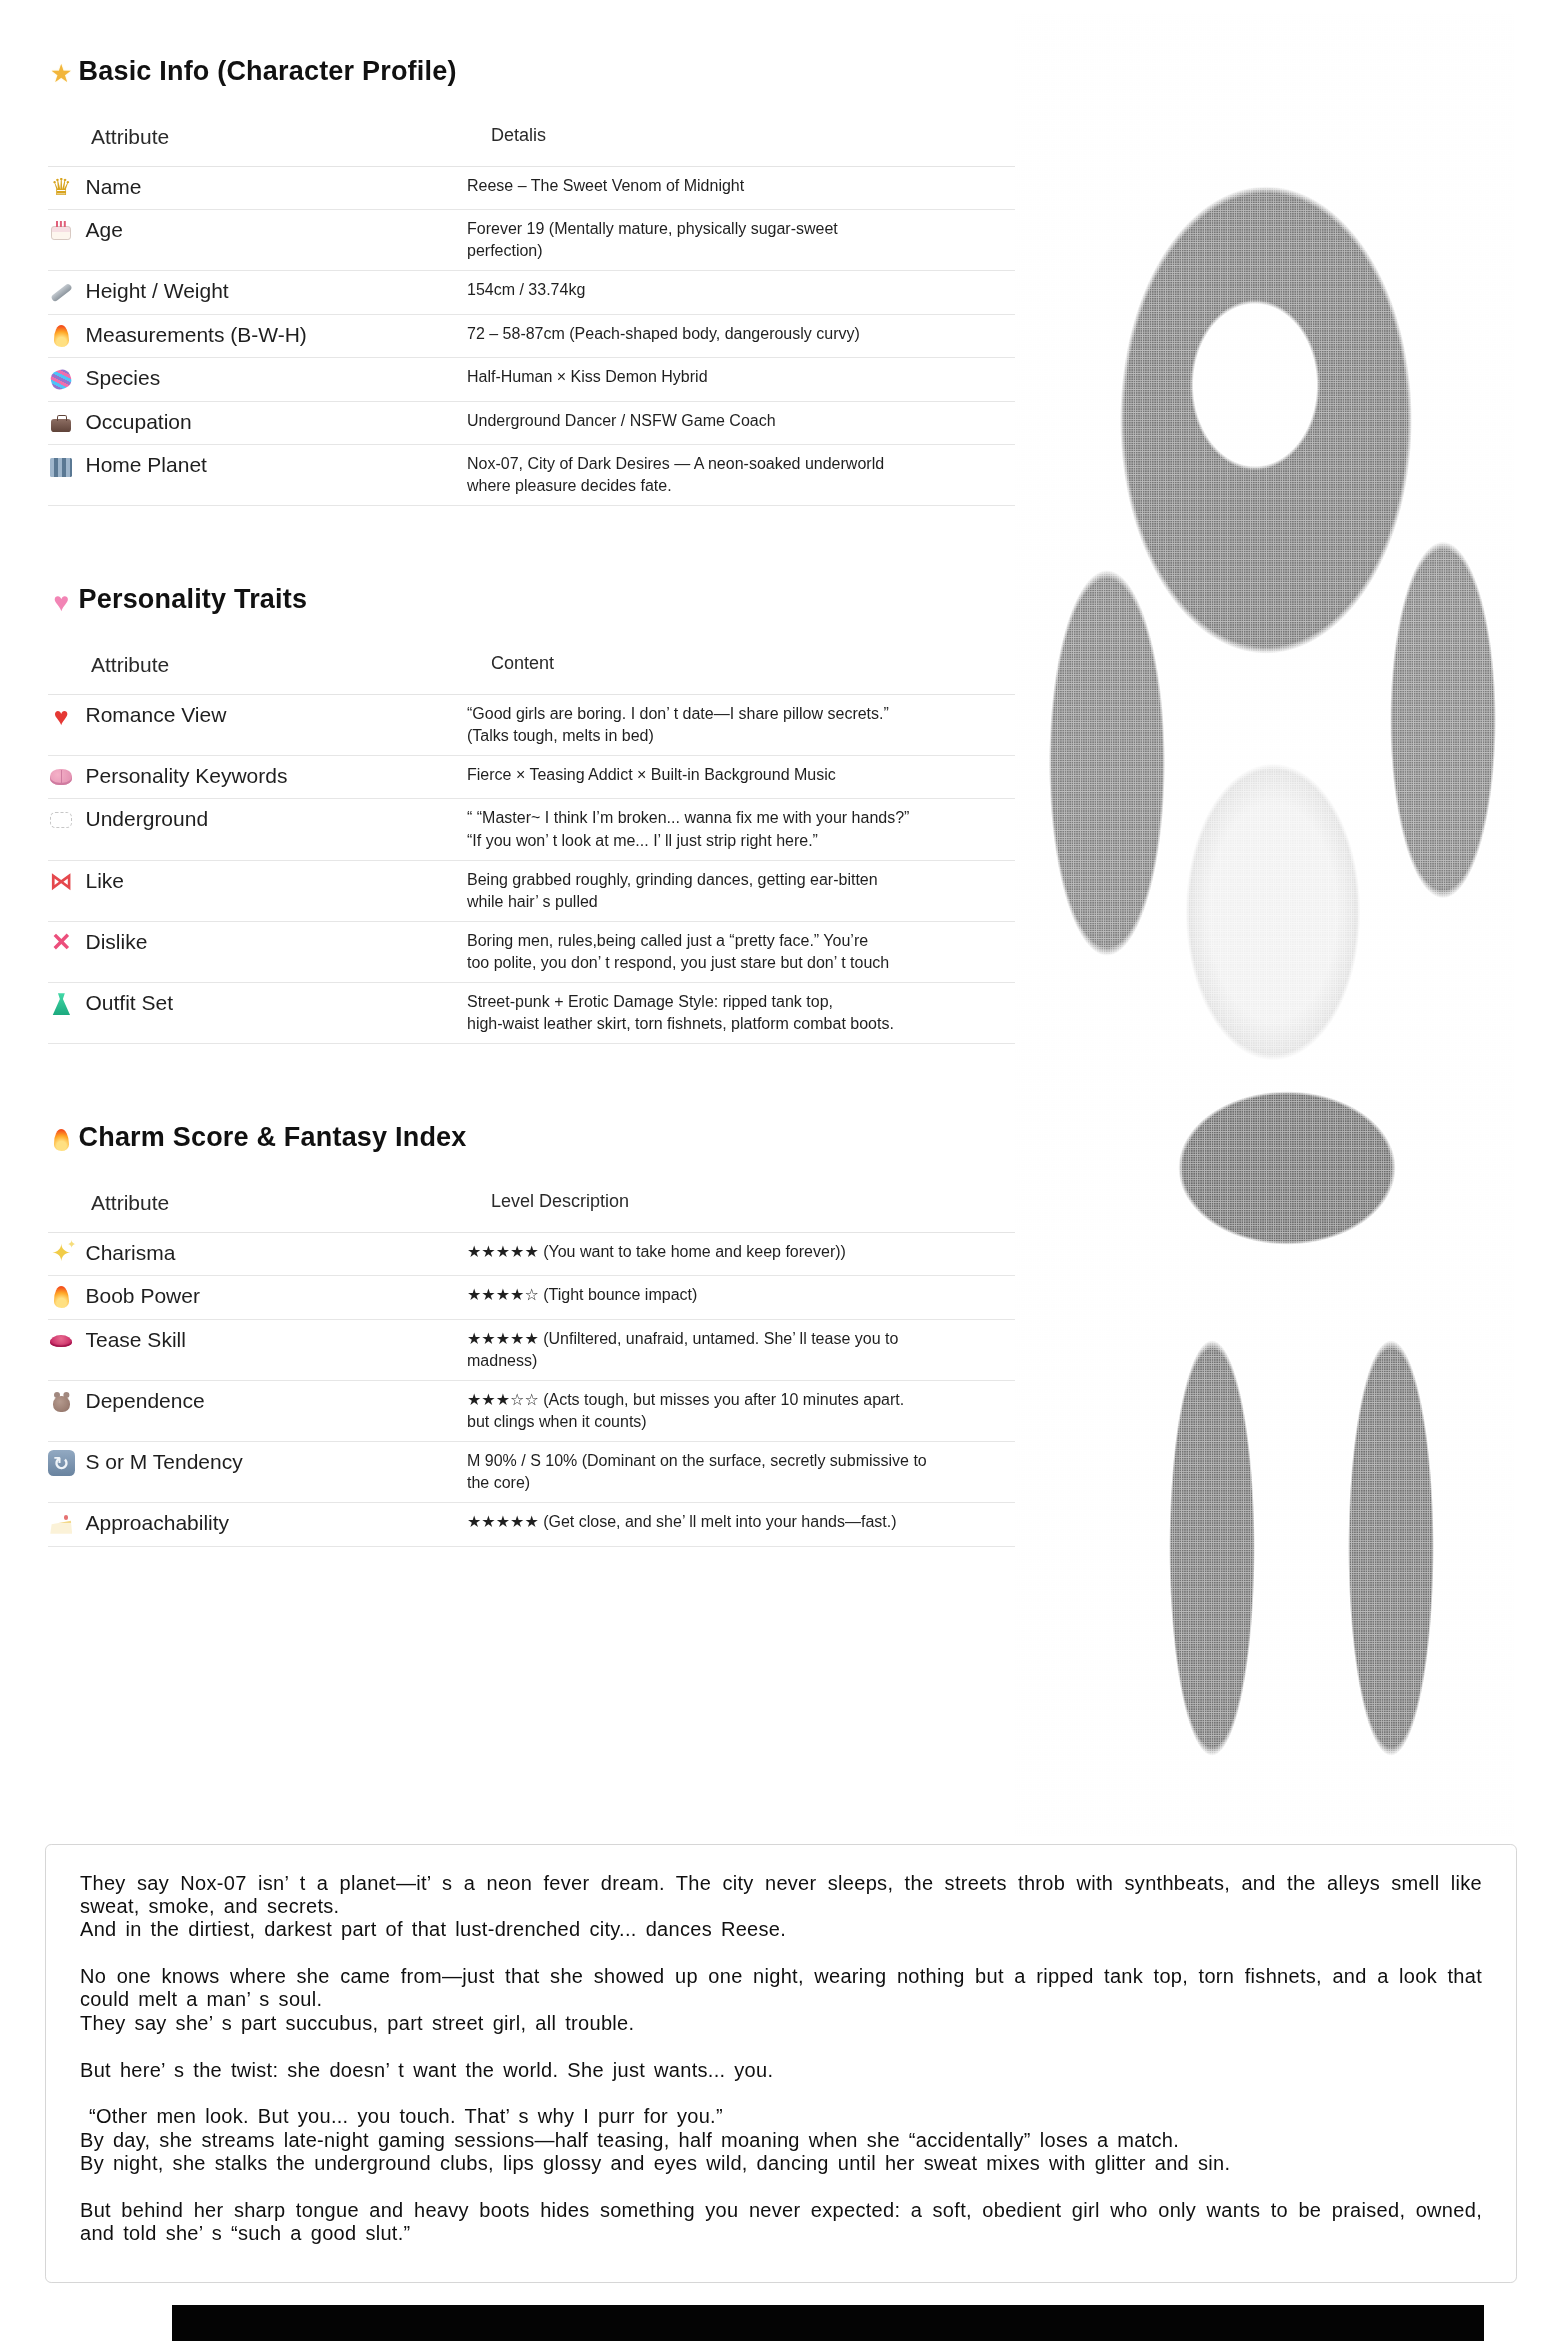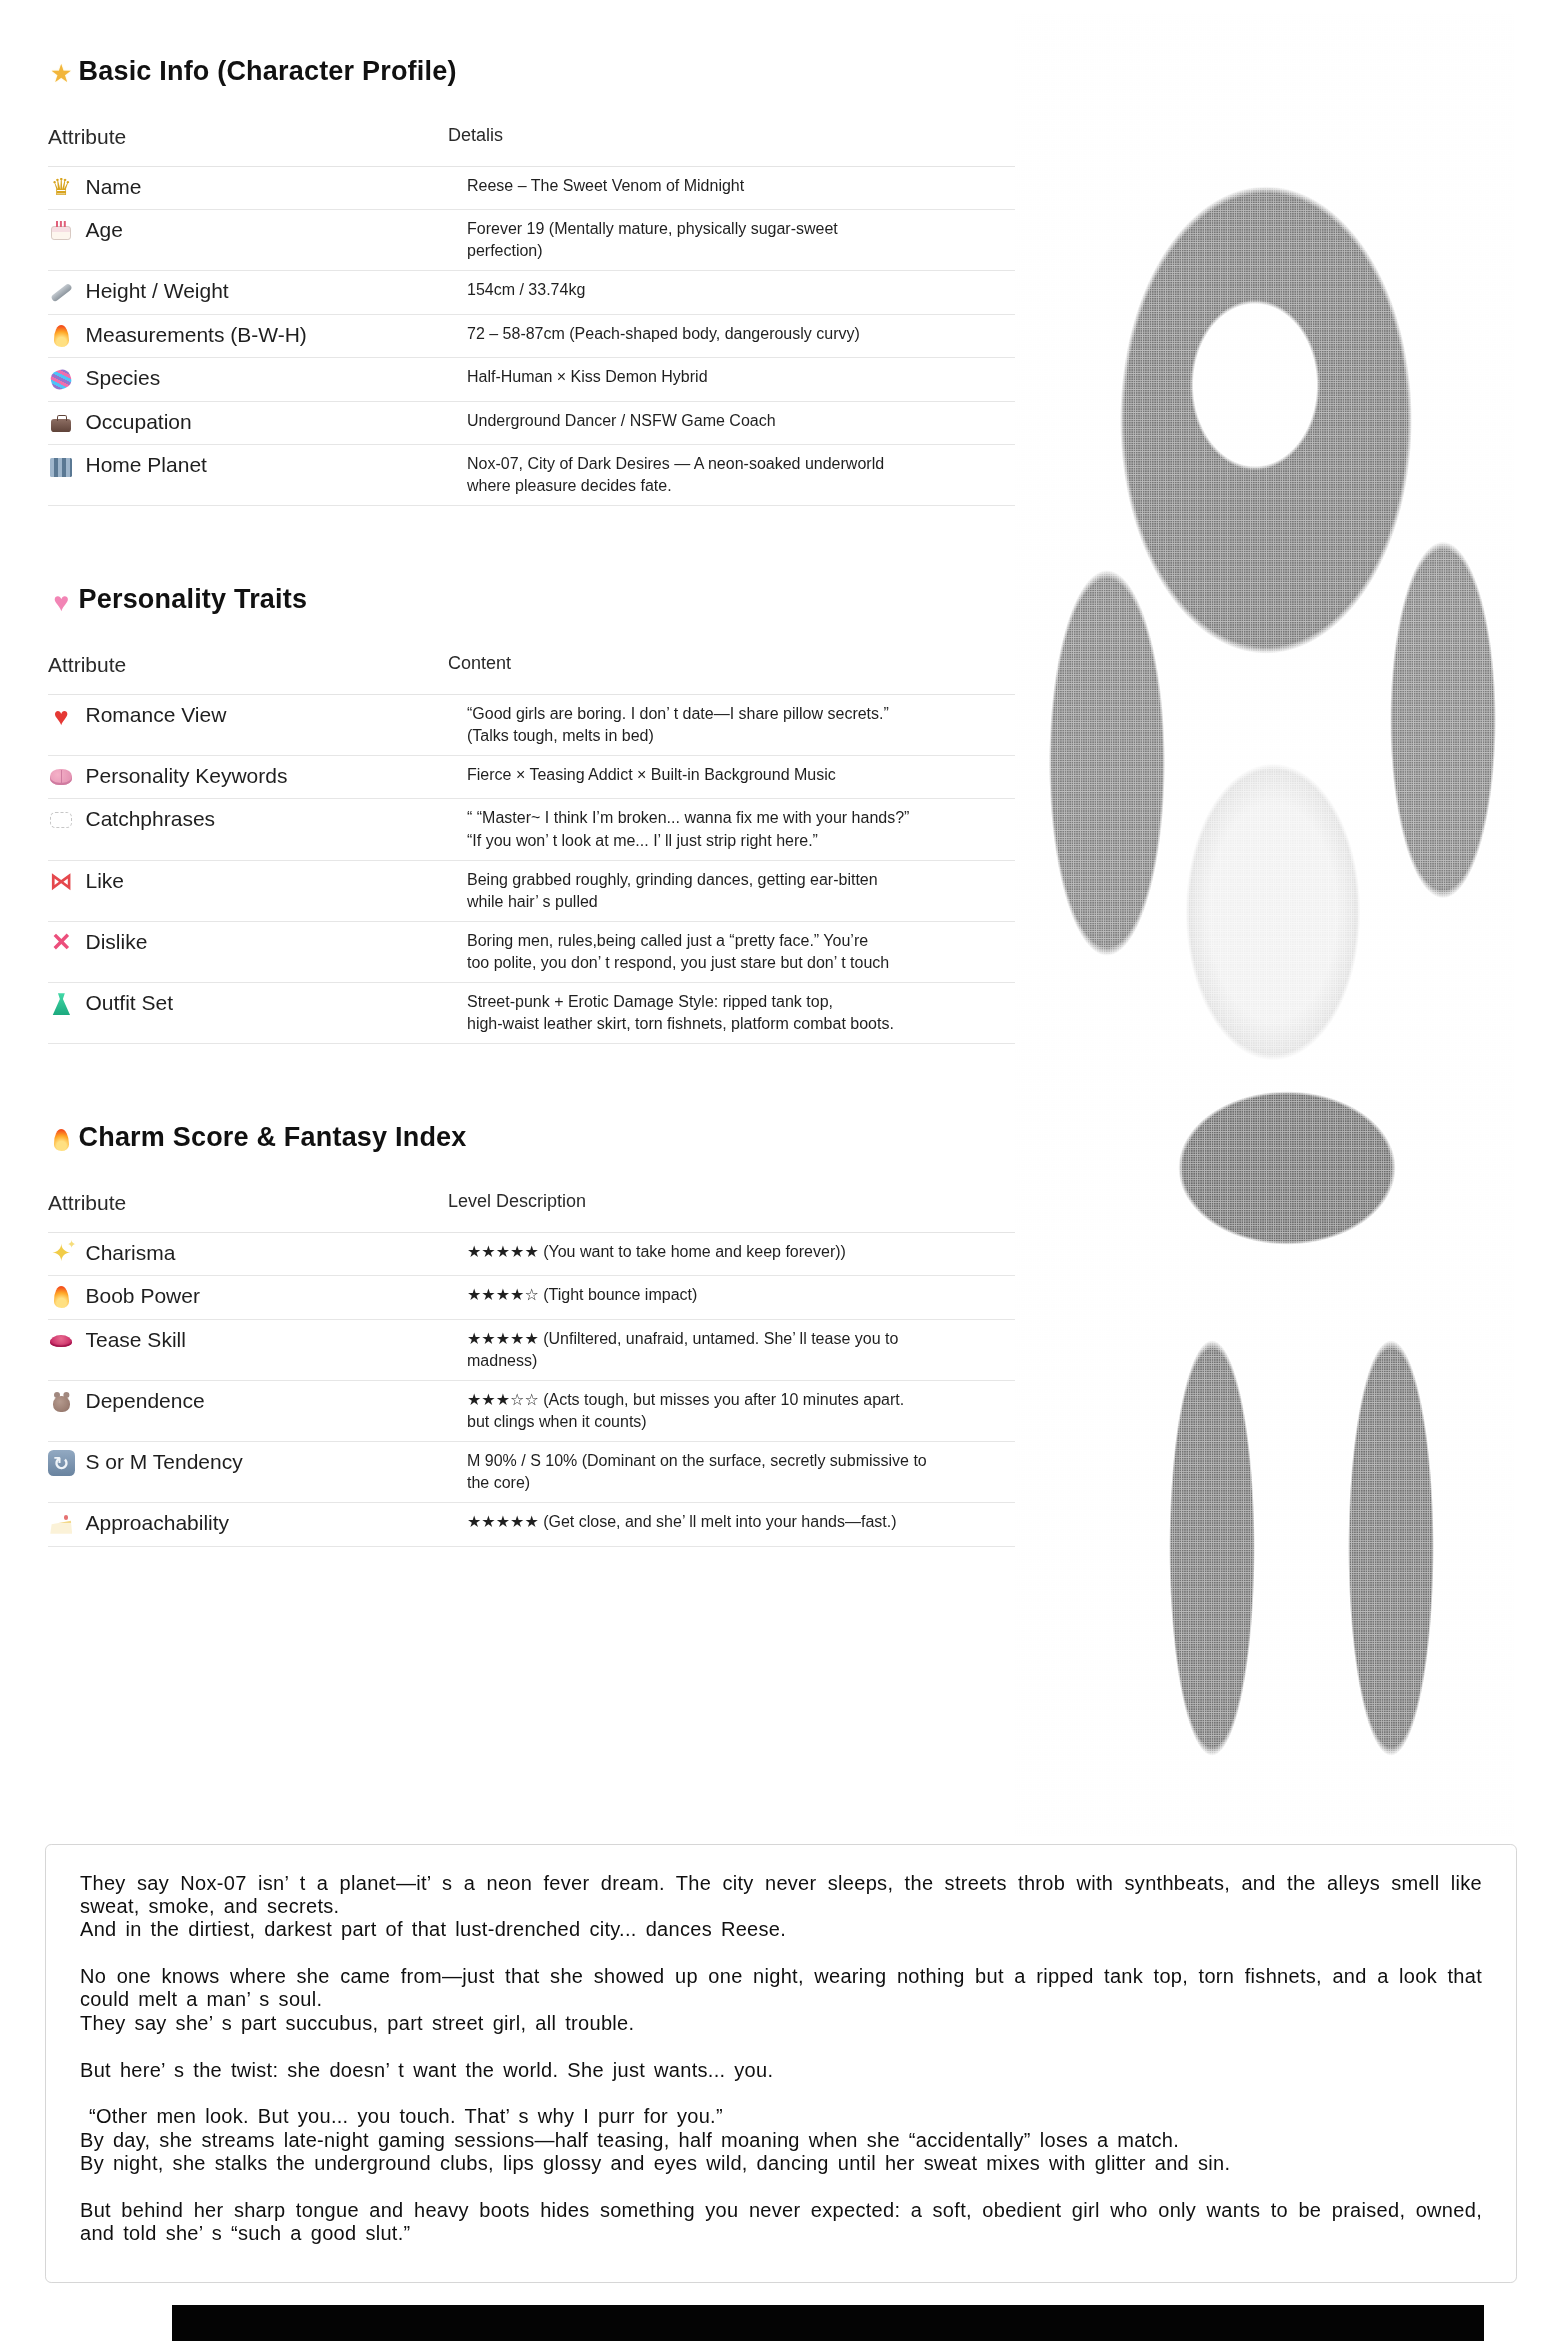--- a/index.html
+++ b/index.html
@@ -7,21 +7,21 @@
     width:1561px;height:2342px;position:relative;overflow:hidden;
     background:#ffffff;color:#1d1d1f;
     font-family:"Liberation Sans","DejaVu Sans",sans-serif;
     -webkit-font-smoothing:antialiased;
   }
   .content{position:absolute;left:48px;top:56px;width:972px;}
   .section{margin-bottom:78px;}
   .sec-head{display:flex;align-items:flex-end;gap:4px;margin:0 0 26.5px 0;}
   .sec-title{font-size:27px;font-weight:bold;color:#111;letter-spacing:0.2px;}
   .thead{display:flex;padding:11px 0 17px 0;border-bottom:1.6px solid #e4e4e4;}
-  .thead .hcol1{width:400px;font-size:21px;color:#2a2a2a;}
+  .thead .hcol1{width:400px;font-size:21px;color:#2a2a2a;margin-left:43px;}
   .thead .hcol2{flex:1;font-size:18px;color:#2a2a2a;}
   .trow{display:flex;padding:8px 0;border-bottom:1.6px solid #e6e6e6;gap:12px;}
   .attr{width:400px;display:flex;align-items:flex-start;gap:11px;font-size:21px;color:#1f1f1f;}
   .val{flex:1;font-size:16px;line-height:1.38;color:#1f1f1f;white-space:pre-line;margin-left:7px;}
 
   
   .ic{width:26.5px;height:26.5px;flex:none;display:inline-flex;align-items:center;justify-content:center;position:relative;line-height:1;}
   .i-glowing-star::before{content:"★";color:#f2b63c;font-size:25px;text-shadow:0 0 1.6px #ffe9a8;}
   .i-crown::before{content:"♛";color:#d8a41e;font-size:23.4px;}
   .i-birthday-cake::before{content:"";position:absolute;left:3.1px;right:3.1px;top:7.8px;bottom:4.7px;background:linear-gradient(180deg,#f6dfe3 0 38%,#fdf6ee 38%);border:0.8px solid #d8c9c2;border-radius:3.1px;}
@@ -167,21 +167,21 @@
         <div class="trow">
           <div class="attr">
             <span class="ic i-brain"></span>
             <span>Personality Keywords</span>
           </div>
           <div class="val">Fierce × Teasing Addict × Built-in Background Music</div>
         </div>
         <div class="trow">
           <div class="attr">
             <span class="ic i-speech-bubble"></span>
-            <span>Catchphrases</span>
+            <span>Underground</span>
           </div>
           <div class="val">“ “Master~ I think I’m broken... wanna fix me with your hands?”
 “If you won’ t look at me... I’ ll just strip right here.”</div>
         </div>
         <div class="trow">
           <div class="attr">
             <span class="ic i-ribbon-bow"></span>
             <span>Like</span>
           </div>
           <div class="val">Being grabbed roughly,  grinding dances, getting ear-bitten

